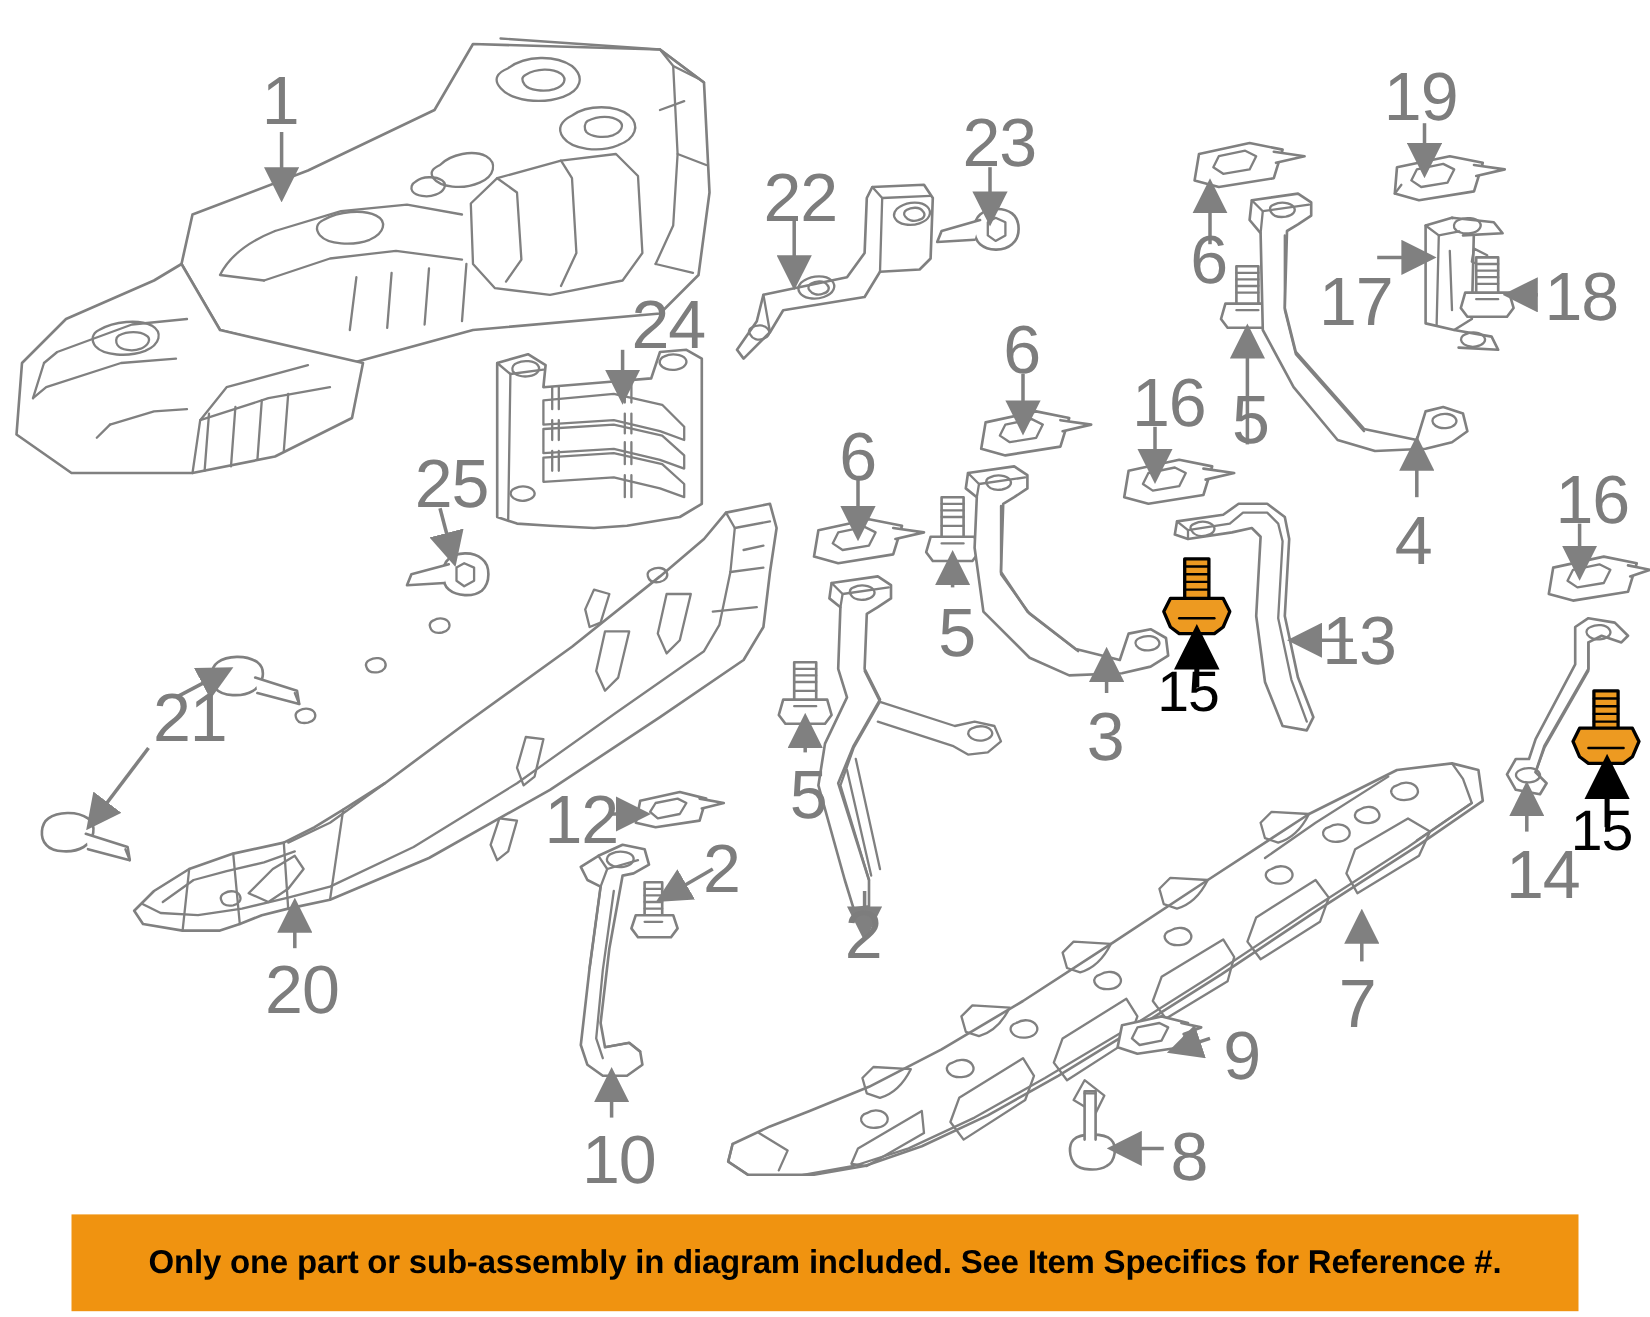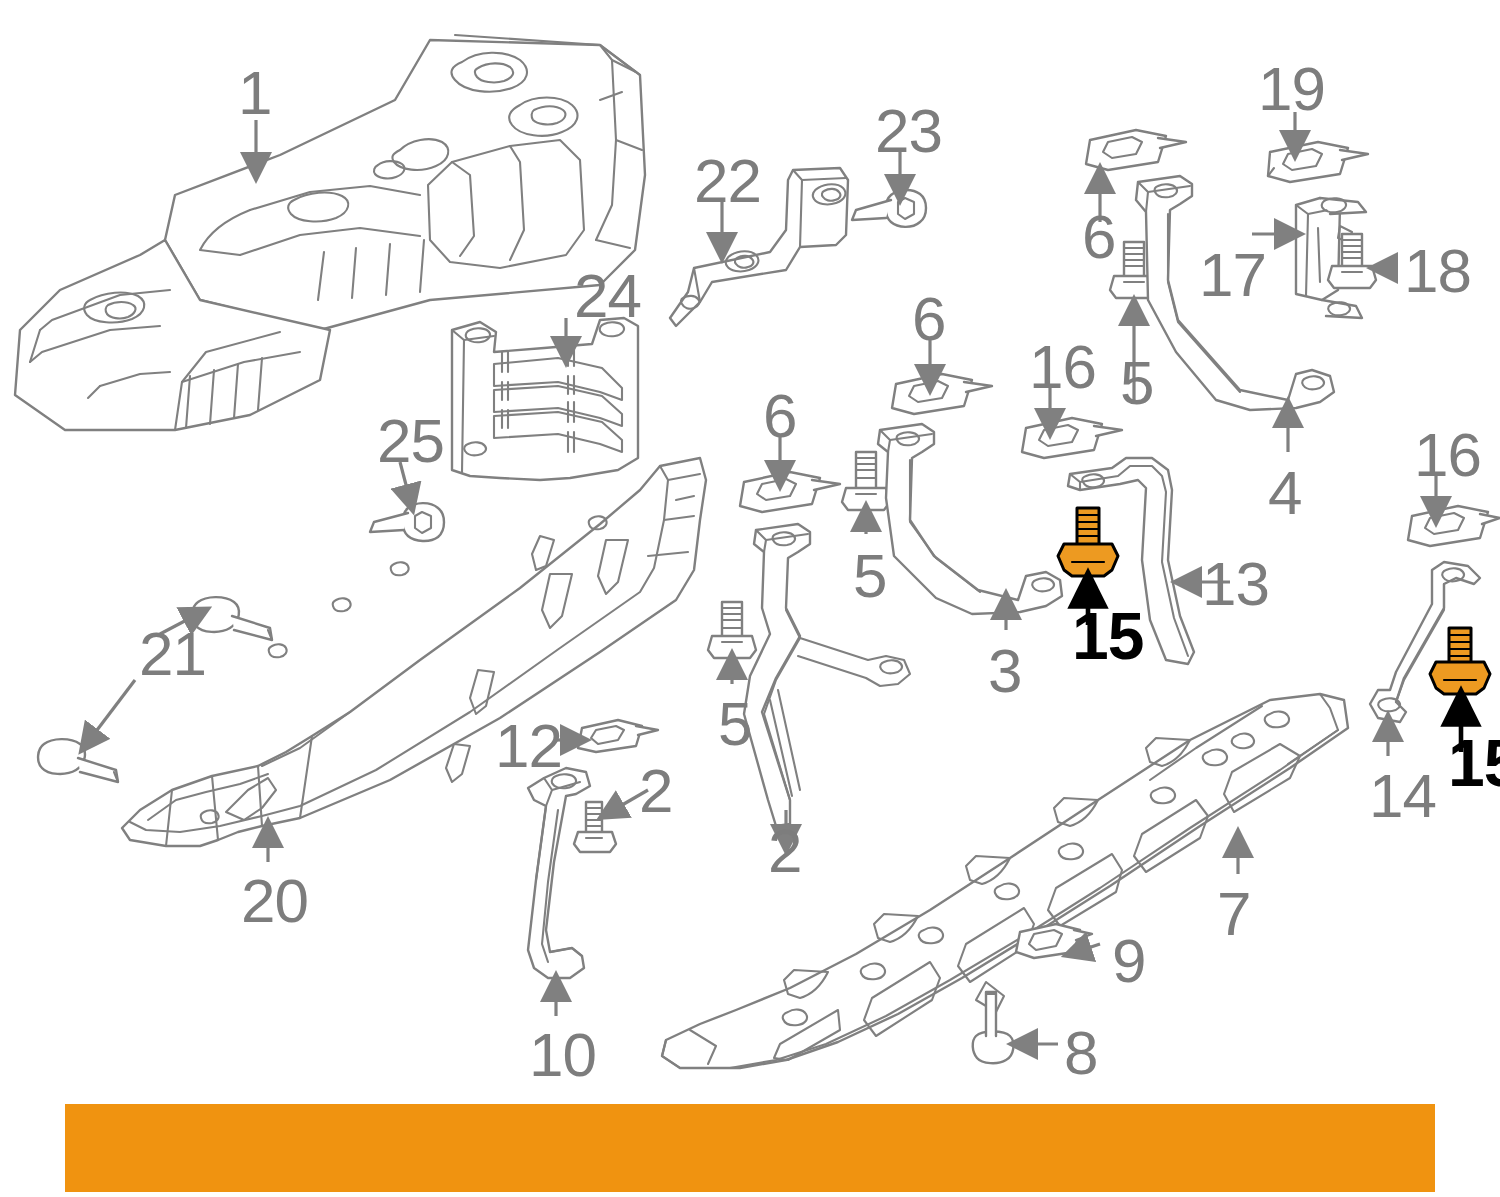--- a/index.html
+++ b/index.html
@@ -74,23 +74,22 @@
     font-family: "Liberation Sans", sans-serif;
     font-size: 62px;
     font-weight: 400;
     line-height: 1;
     letter-spacing: -1px;
     white-space: nowrap;
     user-select: none;
   }
   .callout.hl {
     color: #000000;
-    font-weight: 700;
-    font-size: 66px;
-    margin-left: 20px;
+    font-weight: 400;
+    font-size: 52px;
   }
 
   #banner {
     position: absolute;
     left: 65px;
     top: 1104px;
     width: 1370px;
     height: 88px;
     background: #F09310;
     box-sizing: border-box;
@@ -618,15 +617,16 @@
   <div class="callout" style="left:495px;  top:715px;">12</div>
   <div class="callout" style="left:639px;  top:760px;">2</div>
   <div class="callout" style="left:768px;  top:820px;">2</div>
   <div class="callout" style="left:241px;  top:870px;">20</div>
   <div class="callout" style="left:1217px; top:883px;">7</div>
   <div class="callout" style="left:1112px; top:930px;">9</div>
   <div class="callout" style="left:529px;  top:1024px;">10</div>
   <div class="callout" style="left:1064px; top:1022px;">8</div>
 
   <div id="banner">
+    <div class="bline">Only one part or sub-assembly in diagram included. See Item Specifics for Reference #.</div>
   </div>
 
 </div>
 
 </body></html>

